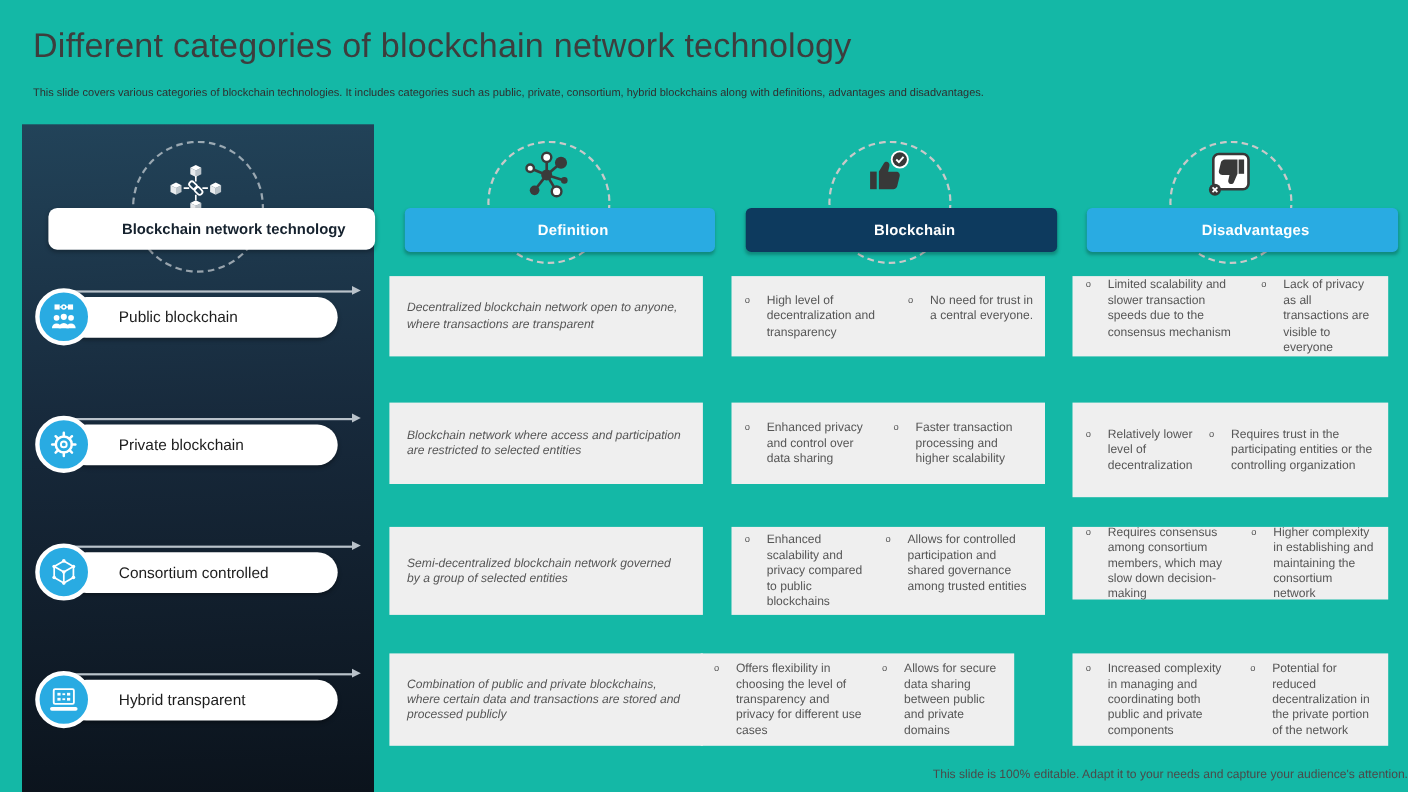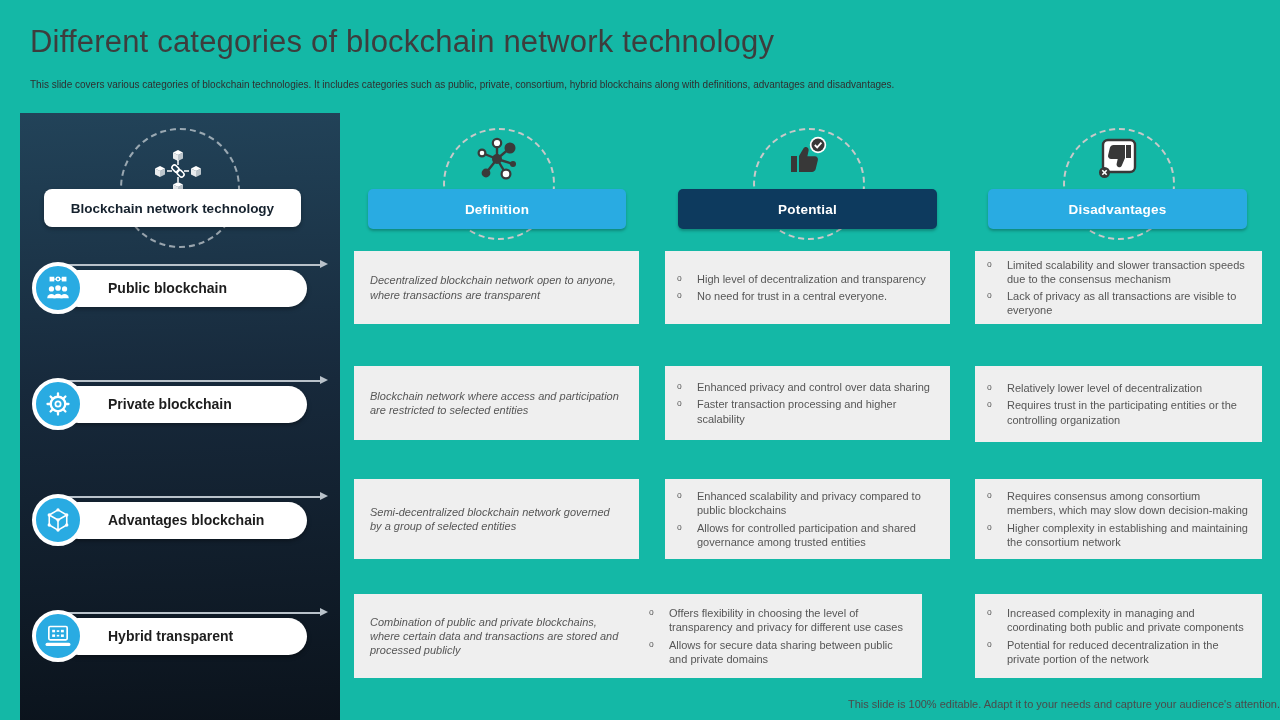--- a/index.html
+++ b/index.html
@@ -10,45 +10,45 @@
   .subtitle{position:absolute;left:30px;top:79px;font-size:10px;color:#2f2f2f;}
 
   
   .sidebar{position:absolute;left:20px;top:113px;width:320px;height:607px;
            background:linear-gradient(178deg,#224359 0%,#17293b 45%,#0b131c 100%);}
   .dash-circle{position:absolute;border:2px dashed rgba(255,255,255,.55);border-radius:50%;}
   .sb-circle{left:100px;top:15px;width:116px;height:116px;}
   .sb-icon{position:absolute;left:130px;top:30px;width:56px;height:56px;}
   .sb-pill{position:absolute;left:24px;top:76px;width:257px;height:38px;background:#ffffff;
            border-radius:8px;display:flex;align-items:center;justify-content:center;
-           font-size:13.5px;font-weight:bold;color:#16222e;box-shadow:0 2px 4px rgba(0,0,0,.3);}
+           font-size:13.5px;font-weight:bold;color:#16222e;box-shadow:0 2px 4px rgba(0,0,0,.3);padding-left:40px;}
 
   .side-row{position:absolute;left:0;width:100%;height:70px;}
   .side-arrow{position:absolute;top:11px;left:45px;width:255px;height:1.5px;background:#b9c2ca;}
   .side-arrow::after{content:"";position:absolute;right:-8px;top:-4px;width:0;height:0;
            border-left:8px solid #b9c2ca;border-top:4.5px solid transparent;border-bottom:4.5px solid transparent;}
   .side-pill{position:absolute;left:40px;top:17px;width:247px;height:37px;background:#ffffff;
            border-radius:19px;line-height:37px;padding-left:48px;box-sizing:border-box;
-           font-size:14px;font-weight:bold;color:#1d1d1d;box-shadow:0 2px 4px rgba(0,0,0,.35);}
+           font-size:14px;font-weight:normal;color:#1d1d1d;box-shadow:0 2px 4px rgba(0,0,0,.35);}
   .side-badge{position:absolute;left:12px;top:9px;width:44px;height:44px;border-radius:50%;
            background:#29abe2;border:4px solid #ffffff;display:flex;align-items:center;justify-content:center;}
 
   
   .col-circle{position:absolute;top:128px;width:108px;height:108px;border:2px dashed #c9c9c9;border-radius:50%;z-index:0;}
   .col-icon{position:absolute;top:134px;width:48px;height:48px;z-index:1;}
   .col-header{position:absolute;top:189px;height:40px;border-radius:5px;z-index:2;
            display:flex;align-items:center;justify-content:center;color:#ffffff;
-           font-size:13.5px;font-weight:bold;letter-spacing:.2px;box-shadow:0 2px 3px rgba(0,0,0,.25);}
+           font-size:13.5px;font-weight:bold;letter-spacing:.2px;box-shadow:0 2px 3px rgba(0,0,0,.25);padding-left:24px;}
   .hdr-light{background:#29abe2;}
   .hdr-dark{background:#0d3a5e;}
 
   
   .cell{position:absolute;background:#efefef;display:flex;align-items:center;box-sizing:border-box;}
   .cell p{margin:0;padding:0 16px;font-size:11px;line-height:1.3;color:#565656;font-style:italic;}
-  .cell ul{list-style:none;margin:0;padding:0 10px 0 0;display:flex;flex-direction:column;gap:3px;width:100%;}
+  .cell ul{list-style:none;margin:0;padding:0 10px 0 0;display:flex;gap:3px;width:100%;}
   .cell li{position:relative;padding-left:32px;font-size:11px;line-height:1.28;color:#565656;}
   .cell li::before{content:"o";position:absolute;left:12px;top:1px;font-size:8.5px;color:#565656;}
 
   .footer{position:absolute;left:0;top:698px;width:100%;text-align:right;font-size:11px;color:#4a4a4a;}
 
   .ic{display:block;}
 </style>
 </head>
 <body>
 
@@ -131,21 +131,21 @@
             <line x1="22" y1="10" x2="24.5" y2="7.5"></line>
               <line x1="7.5" y1="24.5" x2="10" y2="22"></line>
           </g>
         </svg>
       </div>
     </div>
 
     <div class="side-row" style="top:372px">
       <div class="side-arrow"></div>
       <div class="side-pill">
-        <span>Advantages blockchain</span>
+        <span>Consortium controlled</span>
       </div>
       <div class="side-badge">
         <svg class="ic" width="28" height="28" viewBox="0 0 32 32">
           <g fill="none" stroke="#ffffff" stroke-width="1.8">
             <polygon points="16,4.5 26,10.25 26,21.75 16,27.5 6,21.75 6,10.25"></polygon>
             <line x1="6" y1="10.25" x2="16" y2="16"></line>
               <line x1="26" y1="10.25" x2="16" y2="16"></line>
             <line x1="16" y1="16" x2="16" y2="27.5"></line>
           </g>
           <g fill="#ffffff">
@@ -221,21 +221,21 @@
     <g stroke="#ffffff" stroke-width="1.6">
       <line x1="9.3" y1="36.3" x2="13.7" y2="40.7"></line>
         <line x1="13.7" y1="36.3" x2="9.3" y2="40.7"></line>
     </g>
   </svg>
 
   <div class="col-header hdr-light" style="left:368px;width:258px">
     <span>Definition</span>
   </div>
   <div class="col-header hdr-dark" style="left:678px;width:259px">
-    <span>Potential</span>
+    <span>Blockchain</span>
   </div>
   <div class="col-header hdr-light" style="left:988px;width:259px">
     <span>Disadvantages</span>
   </div>
 
   <div class="cell" style="left:354px;top:251px;width:285px;height:73px">
     <p>Decentralized blockchain network open to anyone, where transactions are transparent</p>
   </div>
   <div class="cell" style="left:665px;top:251px;width:285px;height:73px">
     <ul>
@@ -252,37 +252,37 @@
 
   <div class="cell" style="left:354px;top:366px;width:285px;height:74px">
     <p>Blockchain network where access and participation are restricted to selected entities</p>
   </div>
   <div class="cell" style="left:665px;top:366px;width:285px;height:74px">
     <ul>
       <li>Enhanced privacy and control over data sharing</li>
       <li>Faster transaction processing and higher scalability</li>
     </ul>
   </div>
-  <div class="cell" style="left:975px;top:366px;width:287px;height:76px">
+  <div class="cell" style="left:975px;top:366px;width:287px;height:86px">
     <ul>
       <li>Relatively lower level of decentralization</li>
       <li>Requires trust in the participating entities or the controlling organization</li>
     </ul>
   </div>
 
   <div class="cell" style="left:354px;top:479px;width:285px;height:80px">
     <p>Semi-decentralized blockchain network governed by a group of selected entities</p>
   </div>
   <div class="cell" style="left:665px;top:479px;width:285px;height:80px">
     <ul>
       <li>Enhanced scalability and privacy compared to public blockchains</li>
       <li>Allows for controlled participation and shared governance among trusted entities</li>
     </ul>
   </div>
-  <div class="cell" style="left:975px;top:479px;width:287px;height:80px">
+  <div class="cell" style="left:975px;top:479px;width:287px;height:66px">
     <ul>
       <li>Requires consensus among consortium members, which may slow down decision-making</li>
       <li>Higher complexity in establishing and maintaining the consortium network</li>
     </ul>
   </div>
 
   <div class="cell" style="left:354px;top:594px;width:285px;height:84px">
     <p>Combination  of public and private blockchains, where certain data and transactions are stored and processed publicly</p>
   </div>
   <div class="cell" style="left:637px;top:594px;width:285px;height:84px">

